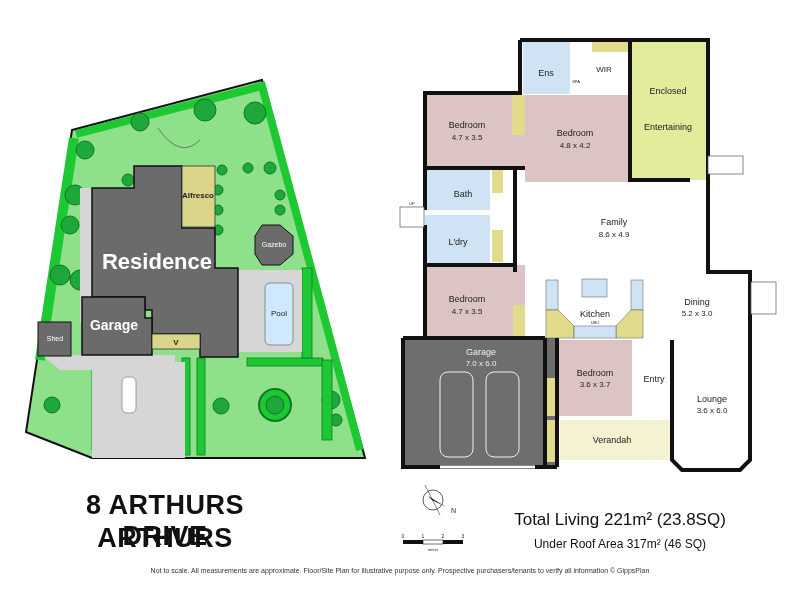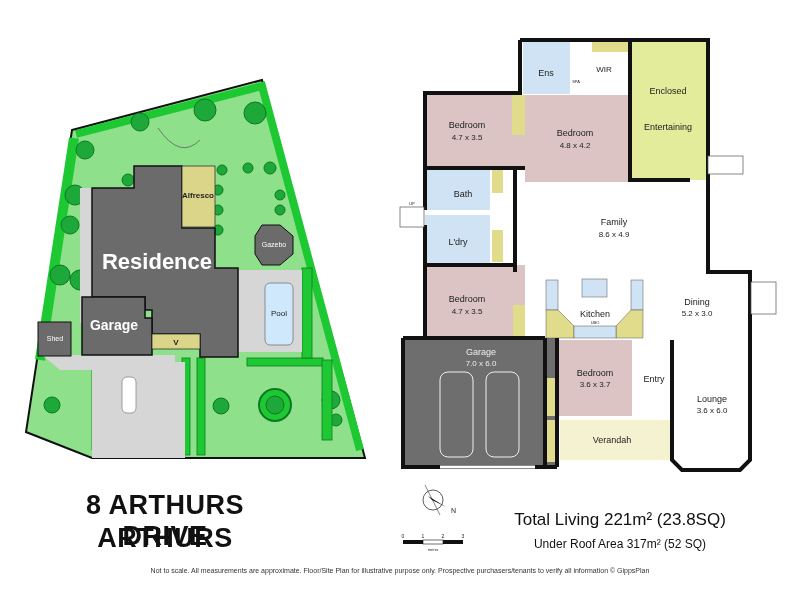--- a/index.html
+++ b/index.html
@@ -185,15 +185,15 @@
     <text class="lbl" x="443" y="538" font-size="5" text-anchor="middle">2</text>
     <text class="lbl" x="463" y="538" font-size="5" text-anchor="middle">3</text>
     <text class="lbl" x="433" y="551" font-size="3.5" text-anchor="middle">metres</text>
   </g>
 </svg>
 
 <div class="addr" style="top:490px;">8 ARTHURS DRIVE</div>
 <div class="addr" style="top:523px;">ARTHURS</div>
 
 <div class="totals" style="top:510px;font-size:17px;font-weight:normal;">Total Living 221m² (23.8SQ)</div>
-<div class="totals" style="top:537px;font-size:12px;">Under Roof Area 317m² (52 SQ)</div>
+<div class="totals" style="top:537px;font-size:12px;">Under Roof Area 317m² (46 SQ)</div>
 
 <div class="disclaimer">Not to scale. All measurements are approximate. Floor/Site Plan for illustrative purpose only. Prospective purchasers/tenants to verify all information © GippsPlan</div>
 
 </body></html>

